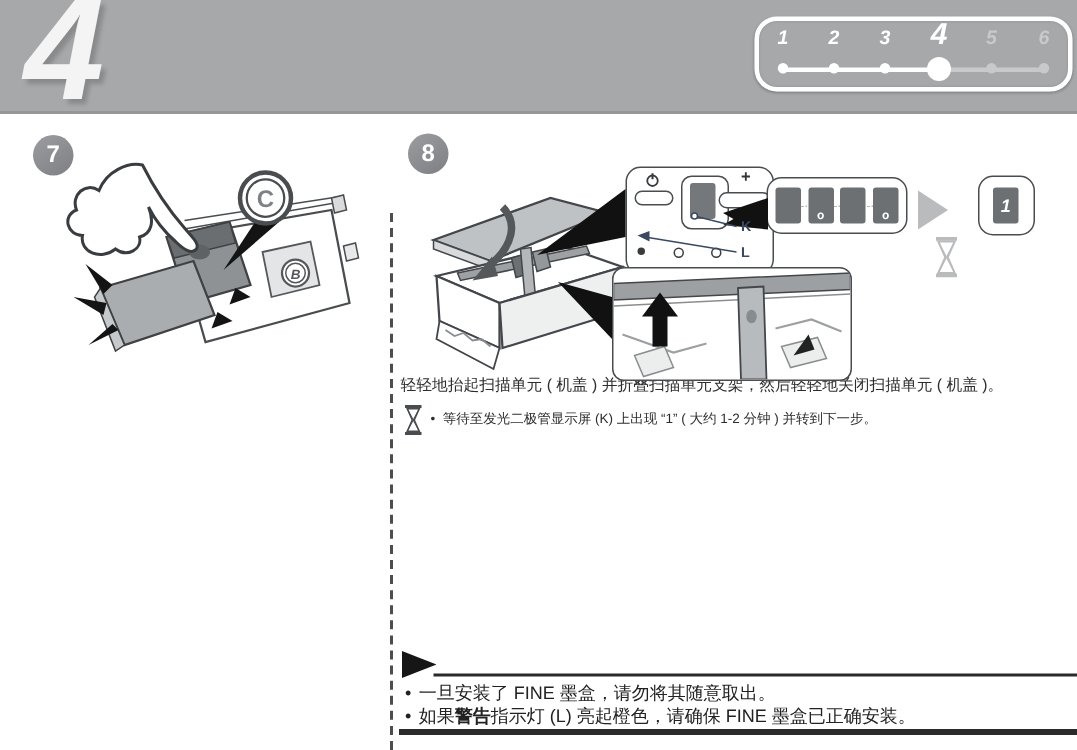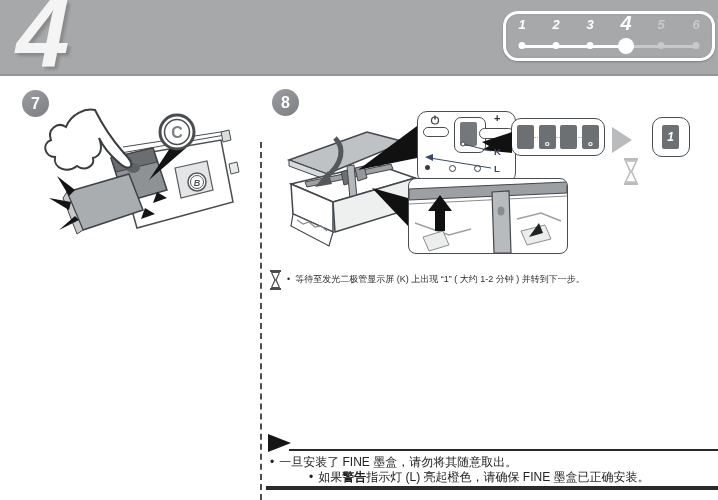--- a/index.html
+++ b/index.html
@@ -265,37 +265,38 @@
   <svg class="overlay" viewBox="0 0 458 170">
     <polygon points="98,70 157,26 157,58" fill="#111111"></polygon>
     <polygon points="112,88 148,98 148,126" fill="#111111"></polygon>
     <polygon points="222,42 252,32 252,53 222,50 229,46" fill="#111111"></polygon>
     <line x1="203" y1="44" x2="231" y2="51" stroke="#3b4862" stroke-width="1"></line>
     <circle cx="203" cy="44" r="2" fill="#ffffff" stroke="#3b4862" stroke-width="1"></circle>
     <line x1="231" y1="68" x2="170" y2="58" stroke="#3b4862" stroke-width="1"></line>
     <polygon points="165,57 173,54 173,61" fill="#3b4862"></polygon>
   </svg>
 
+  <div class="step8-text cjk">轻轻地抬起扫描单元 ( 机盖 ) 并折叠扫描单元支架，然后轻轻地关闭扫描单元 ( 机盖 )。</div>
 
   <svg class="fig" style="left:269px;top:270px;" width="13" height="20" viewBox="0 0 13 20">
     <rect x="1" y="0" width="11" height="2" fill="#4a4d4f"></rect>
     <rect x="1" y="18" width="11" height="2" fill="#4a4d4f"></rect>
     <path d="M2.5,2.5 L10.5,2.5 L7.2,10 L10.5,17.5 L2.5,17.5 L5.8,10 Z" fill="none" stroke="#4a4d4f" stroke-width="1"></path>
     <line x1="2.5" y1="2.5" x2="10.5" y2="17.5" stroke="#4a4d4f" stroke-width="0.7"></line>
     <line x1="10.5" y1="2.5" x2="2.5" y2="17.5" stroke="#4a4d4f" stroke-width="0.7"></line>
   </svg>
   <div class="wait-note smallnote">
     <span class="bullet">•</span><span>等待至发光二极管显示屏 (K) 上出现 “1” ( 大约 1-2 分钟 ) 并转到下一步。</span>
   </div>
 
   <svg class="flag" width="23" height="18" viewBox="0 0 23 18">
     <polygon points="0,0 23,9 0,18" fill="#161616"></polygon>
   </svg>
   <div class="rule-top"></div>
   <div class="note" style="top:454px;">
     <span class="bullet">•</span><span>一旦安装了 FINE 墨盒，请勿将其随意取出。</span>
   </div>
-  <div class="note" style="top:469px;margin-left:39px;">
+  <div class="note" style="top:469px;">
     <span class="bullet">•</span><span>如果</span><span class="b">警告</span><span>指示灯 (L) 亮起橙色，请确保 FINE 墨盒已正确安装。</span>
   </div>
   <div class="rule-bottom"></div>
 
 </div>
 
 </body></html>

